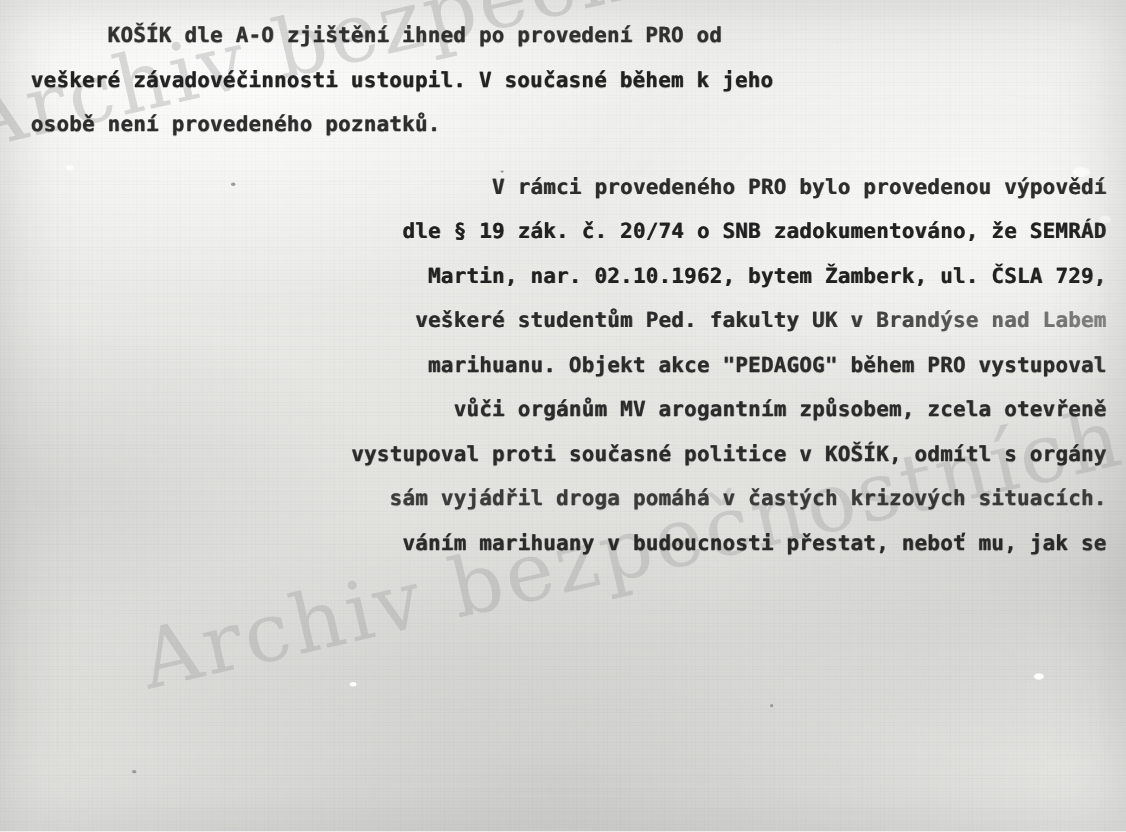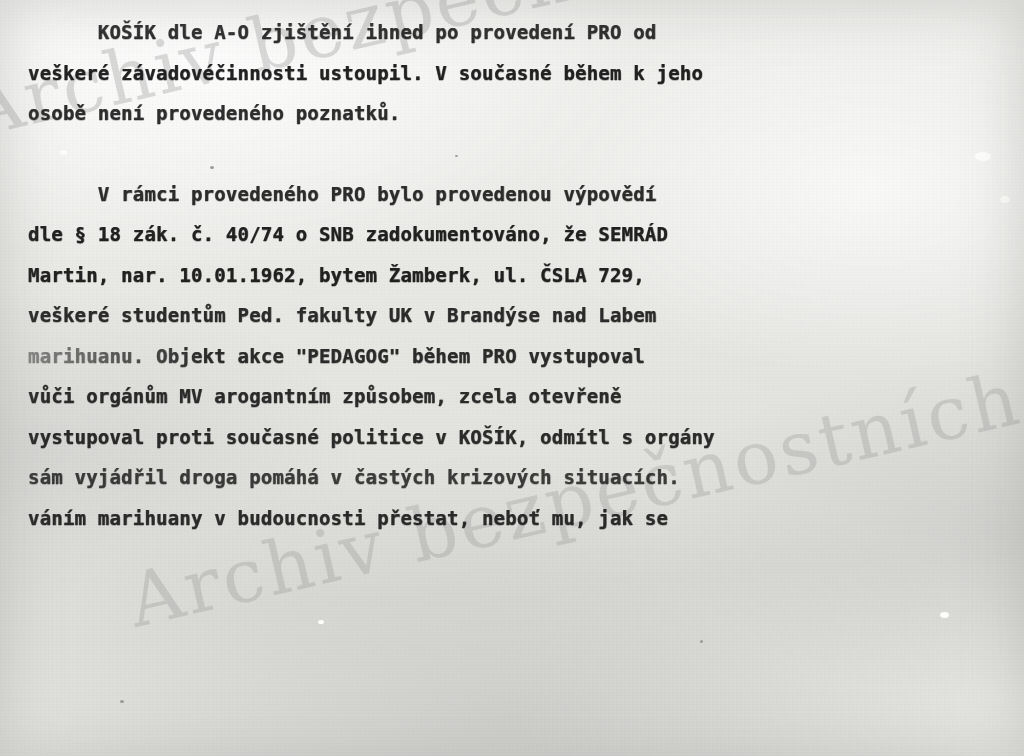--- a/index.html
+++ b/index.html
@@ -88,21 +88,21 @@
     font-size: 19px;
     line-height: 40.5px;
     letter-spacing: 0.2px;
     font-weight: 700;
     text-shadow:
       0.6px 0 0 rgba(20,20,20,0.55),
       -0.4px 0.3px 0 rgba(40,40,40,0.35),
       0 0.7px 0.6px rgba(0,0,0,0.28);
   }
   .para { margin: 0; }
-  .para + .para { margin-top: 40px; }
+  .para + .para { margin-top: 16px; text-align: right; }
   .line { white-space: pre; display: block; }
 
   
   .f1 { opacity: 0.93; filter: blur(0.18px); }
   .f2 { opacity: 0.88; filter: blur(0.35px); }
   .f3 { opacity: 0.8;  filter: blur(0.5px); }
 
   .fade-right {
     -webkit-mask-image: linear-gradient(90deg, #000 0%, #000 72%, rgba(0,0,0,0.55) 100%);
             mask-image: linear-gradient(90deg, #000 0%, #000 72%, rgba(0,0,0,0.55) 100%);
@@ -143,22 +143,22 @@
   <div class="doc-body">
 
     <div class="para">
       <span class="line f2 fade-right">      KOŠÍK dle A-O zjištění ihned po provedení PRO od</span>
       <span class="line f1">veškeré závadovéčinnosti ustoupil. V současné během k jeho</span>
       <span class="line f2">osobě není provedeného poznatků.</span>
     </div>
 
     <div class="para">
       <span class="line f2">      V rámci provedeného PRO bylo provedenou výpovědí</span>
-      <span class="line f1">dle § 18 zák. č. 40/74 o SNB zadokumentováno, že SEMRÁD</span>
-      <span class="line f1">Martin, nar. 10.01.1962, bytem Žamberk, ul. ČSLA 729,</span>
+      <span class="line f1">dle § 19 zák. č. 20/74 o SNB zadokumentováno, že SEMRÁD</span>
+      <span class="line f1">Martin, nar. 02.10.1962, bytem Žamberk, ul. ČSLA 729,</span>
       <span class="line f2 fade-right">veškeré studentům Ped. fakulty UK v Brandýse nad Labem</span>
       <span class="line f2 fade-left">marihuanu. Objekt akce "PEDAGOG" během PRO vystupoval</span>
       <span class="line f2">vůči orgánům MV arogantním způsobem, zcela otevřeně</span>
       <span class="line f2">vystupoval proti současné politice v KOŠÍK, odmítl s orgány</span>
       <span class="line f3">sám vyjádřil droga pomáhá v častých krizových situacích.</span>
       <span class="line f2">váním marihuany v budoucnosti přestat, neboť mu, jak se</span>
     </div>
 
     <div class="para">
     </div>

